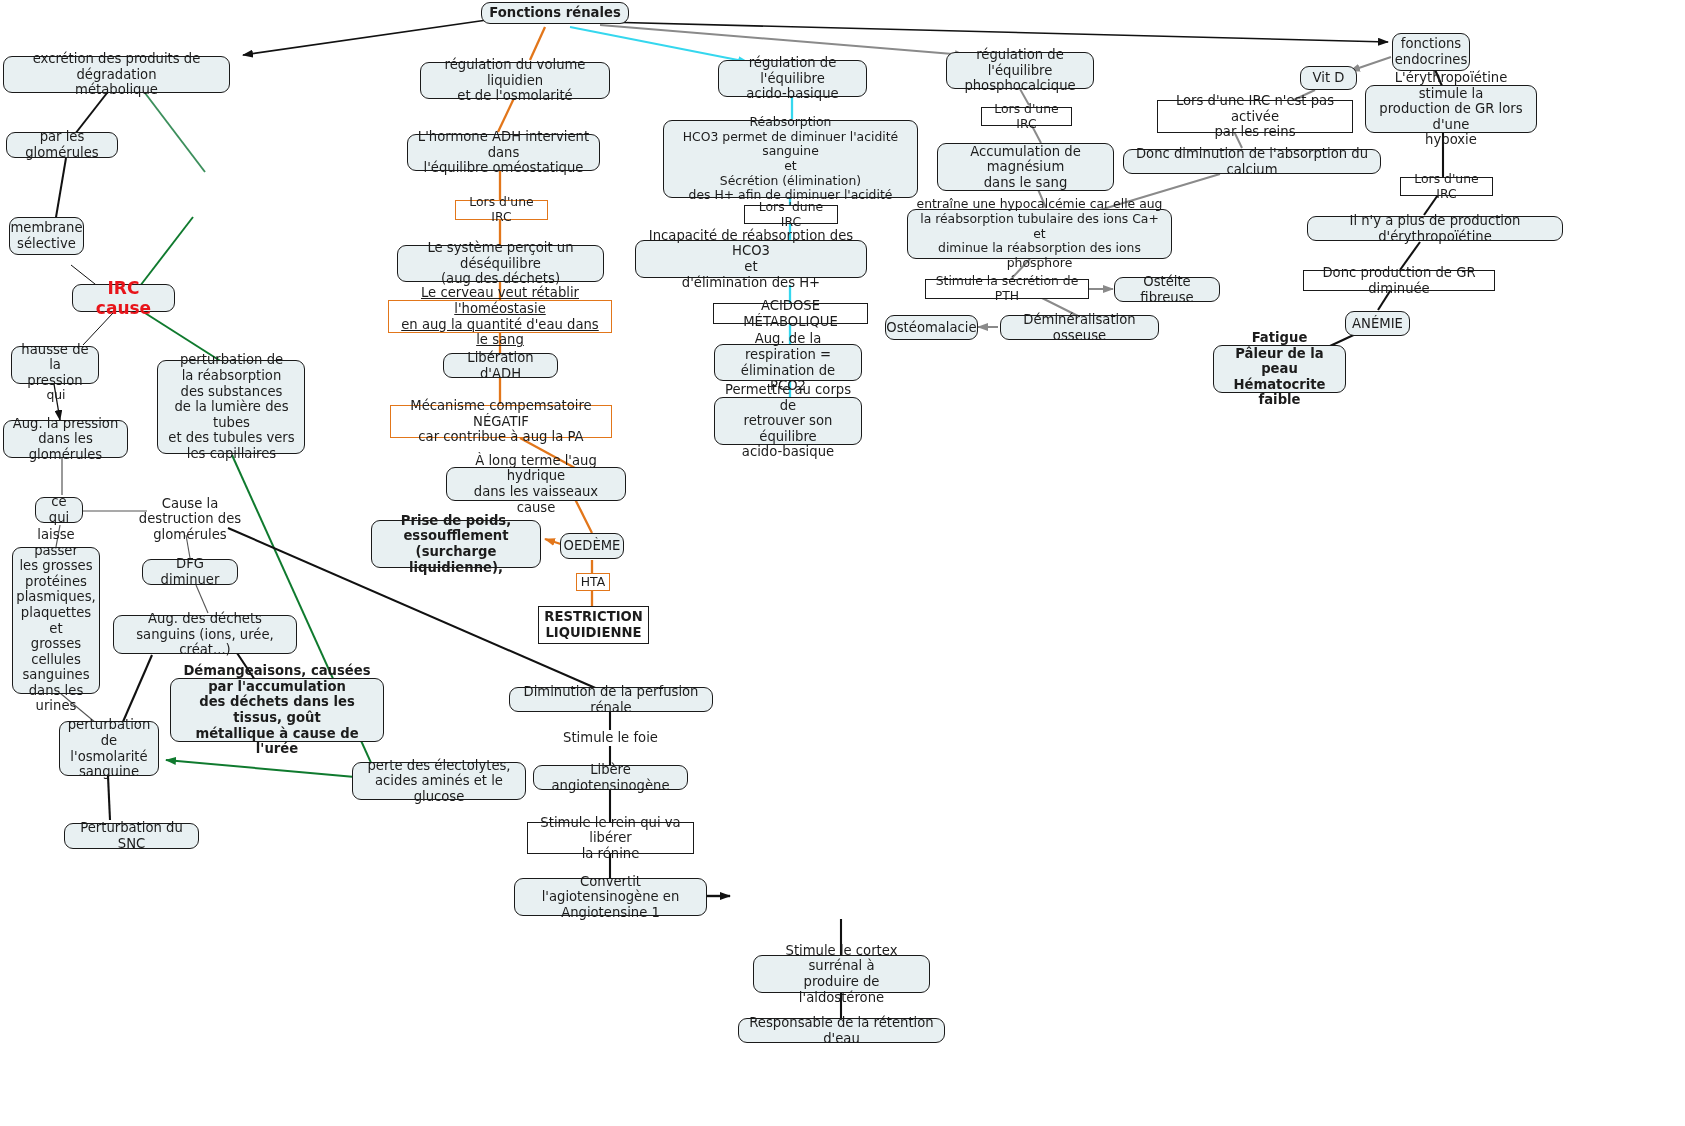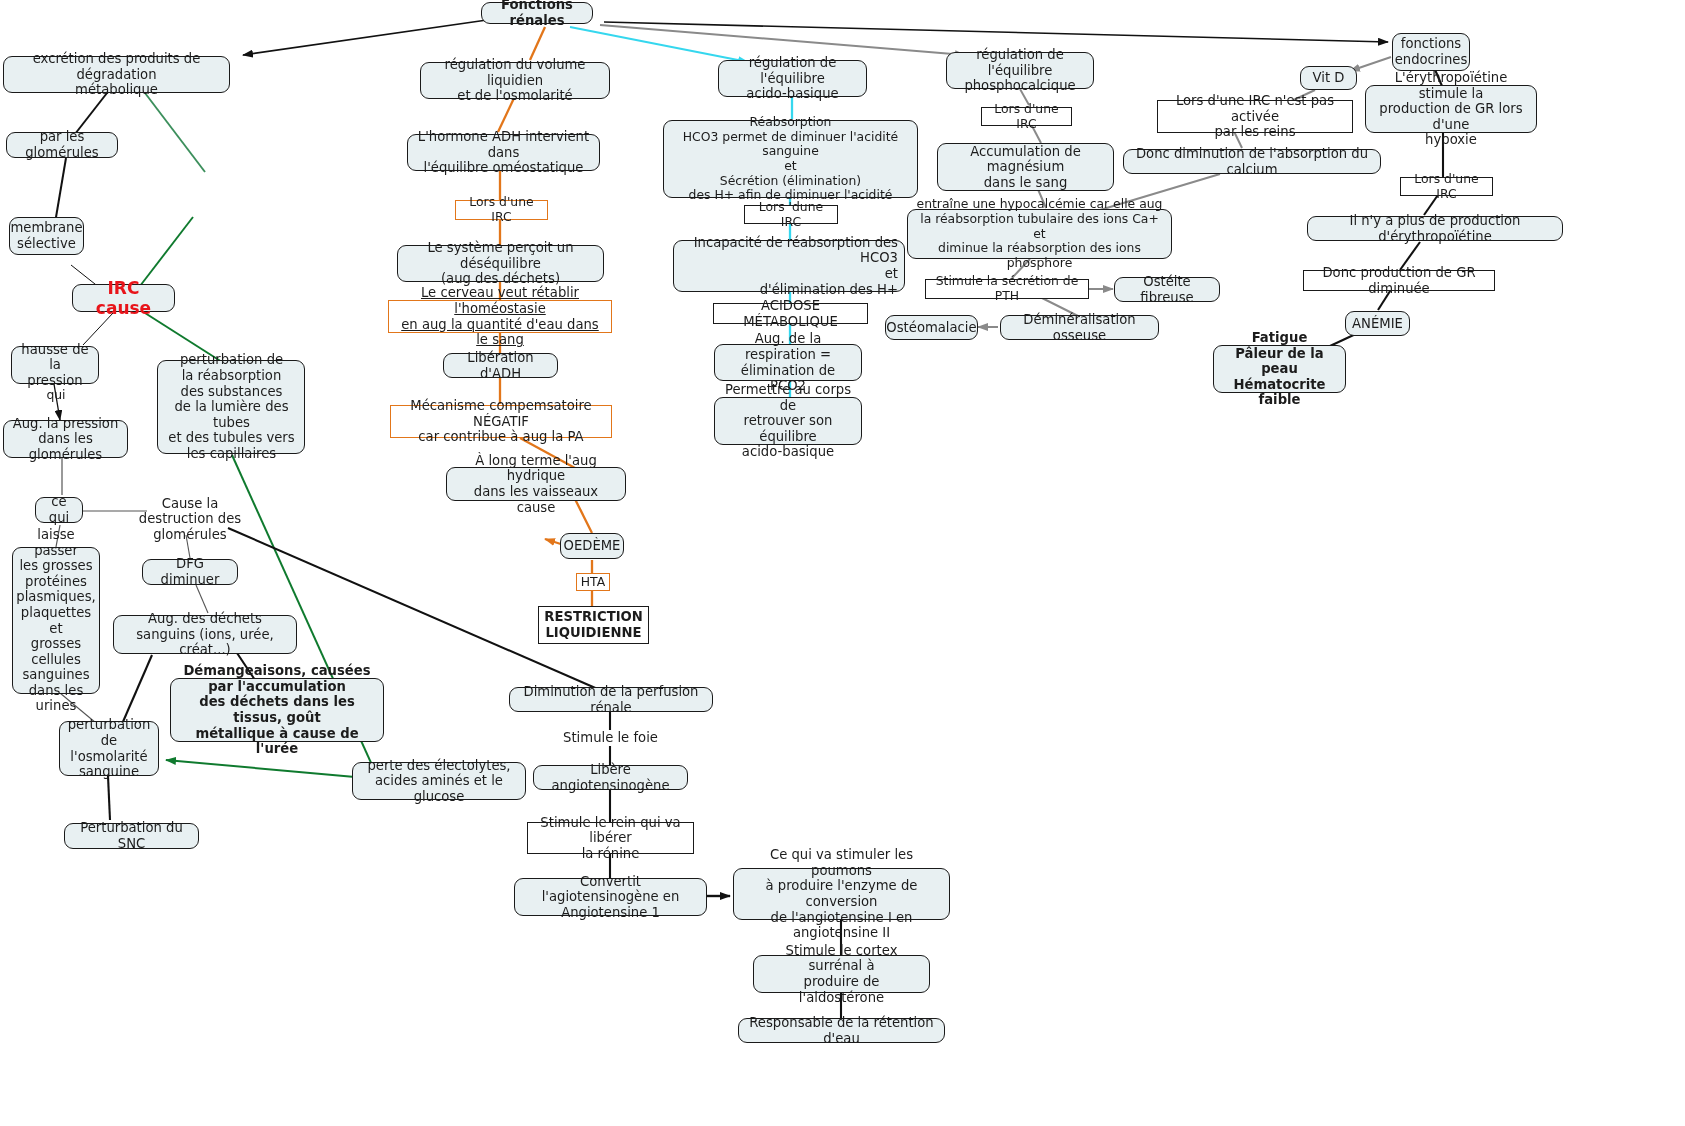--- a/index.html
+++ b/index.html
@@ -134,21 +134,21 @@
 
     <path d="M610,712 L610,730" stroke="#111" stroke-width="2.1" fill="none"></path>
     <path d="M610,746 L610,765" stroke="#111" stroke-width="2.1" fill="none"></path>
     <path d="M610,790 L610,822" stroke="#111" stroke-width="2.1" fill="none"></path>
     <path d="M610,853 L610,883" stroke="#111" stroke-width="2.1" fill="none"></path>
     <path d="M707,896 L730,896" stroke="#111" stroke-width="2.4" fill="none" marker-end="url(#ah-black)"></path>
     <path d="M841,919 L841,955" stroke="#111" stroke-width="2.1" fill="none"></path>
     <path d="M841,992 L841,1018" stroke="#111" stroke-width="2.1" fill="none"></path>
   </svg>
 
-  <div class="node bold" style="left:481px;top:2px;width:112px;height:22px;">Fonctions rénales</div>
+  <div class="node bold" style="left:481px;top:2px;width:148px;height:22px;">Fonctions rénales</div>
 
   <div class="node" style="left:3px;top:56px;width:227px;height:37px;">excrétion des produits de dégradation
 métabolique</div>
   <div class="node" style="left:6px;top:132px;width:112px;height:26px;">par les glomérules</div>
   <div class="node" style="left:9px;top:217px;width:75px;height:38px;">membrane
 sélective</div>
   <div class="node red" style="left:72px;top:284px;width:103px;height:28px;">IRC cause</div>
   <div class="node" style="left:11px;top:346px;width:88px;height:38px;">hausse de la
 pression</div>
   <div class="node bare small" style="left:34px;top:387px;width:44px;height:16px;">qui</div>
@@ -194,34 +194,37 @@
   <div class="node orangeframe small" style="left:455px;top:200px;width:93px;height:20px;">Lors d'une IRC</div>
   <div class="node" style="left:397px;top:245px;width:207px;height:37px;">Le système perçoit un déséquilibre
 (aug des déchets)</div>
   <div class="node orangeframe" style="left:388px;top:300px;width:224px;height:33px;text-decoration:underline;">Le cerveau veut rétablir l'homéostasie
 en aug la quantité d'eau dans le sang</div>
   <div class="node" style="left:443px;top:353px;width:115px;height:25px;">Libération d'ADH</div>
   <div class="node orangeframe" style="left:390px;top:405px;width:222px;height:33px;">Mécanisme compemsatoire NÉGATIF
 car contribue à aug la PA</div>
   <div class="node" style="left:446px;top:467px;width:180px;height:34px;">À long terme l'aug hydrique
 dans les vaisseaux cause</div>
+  <div class="node bold" style="left:371px;top:520px;width:170px;height:48px;">Prise de poids,
+essoufflement
+(surcharge liquidienne),</div>
   <div class="node" style="left:560px;top:533px;width:64px;height:26px;">OEDÈME</div>
   <div class="node orangeframe small" style="left:576px;top:573px;width:34px;height:18px;">HTA</div>
   <div class="node bold plain" style="left:538px;top:606px;width:111px;height:38px;">RESTRICTION
 LIQUIDIENNE</div>
 
   <div class="node" style="left:718px;top:60px;width:149px;height:37px;">régulation de l'équilibre
 acido-basique</div>
   <div class="node small" style="left:663px;top:120px;width:255px;height:78px;">Réabsorption
 HCO3 permet de diminuer l'acidité sanguine
 et
 Sécrétion (élimination)
 des H+ afin de diminuer l'acidité</div>
   <div class="node plain small" style="left:744px;top:205px;width:94px;height:19px;">Lors 'dune IRC</div>
-  <div class="node" style="left:673px;top:240px;width:232px;height:52px;text-align:right;">Incapacité de réabsorption des HCO3
+  <div class="node" style="left:635px;top:240px;width:232px;height:38px;">Incapacité de réabsorption des HCO3
 et
 d'élimination des H+</div>
   <div class="node plain" style="left:713px;top:303px;width:155px;height:21px;">ACIDOSE MÉTABOLIQUE</div>
   <div class="node" style="left:714px;top:344px;width:148px;height:37px;">Aug. de la respiration =
 élimination de PCO2</div>
   <div class="node" style="left:714px;top:397px;width:148px;height:48px;">Permettre au corps de
 retrouver son équilibre
 acido-basique</div>
 
   <div class="node" style="left:946px;top:52px;width:148px;height:37px;">régulation de l'équilibre
@@ -254,20 +257,17 @@
 Pâleur de la peau
 Hématocrite faible</div>
 
   <div class="node" style="left:509px;top:687px;width:204px;height:25px;">Diminution de la perfusion rénale</div>
   <div class="node bare" style="left:557px;top:730px;width:107px;height:16px;">Stimule le foie</div>
   <div class="node" style="left:533px;top:765px;width:155px;height:25px;">Libère angiotensinogène</div>
   <div class="node plain" style="left:527px;top:822px;width:167px;height:32px;">Stimule le rein qui va libérer
 la rénine</div>
   <div class="node" style="left:514px;top:878px;width:193px;height:38px;">Convertit l'agiotensinogène en
 Angiotensine 1</div>
-  <div class="node" style="left:733px;top:868px;width:217px;height:52px;">Ce qui va stimuler les poumons
-à produire l'enzyme de conversion
-de l'angiotensine I en angiotensine II</div>
   <div class="node" style="left:753px;top:955px;width:177px;height:38px;">Stimule le cortex surrénal à
 produire de l'aldostérone</div>
   <div class="node" style="left:738px;top:1018px;width:207px;height:25px;">Responsable de la rétention d'eau</div>
 
 </div>
 
 </body></html>

